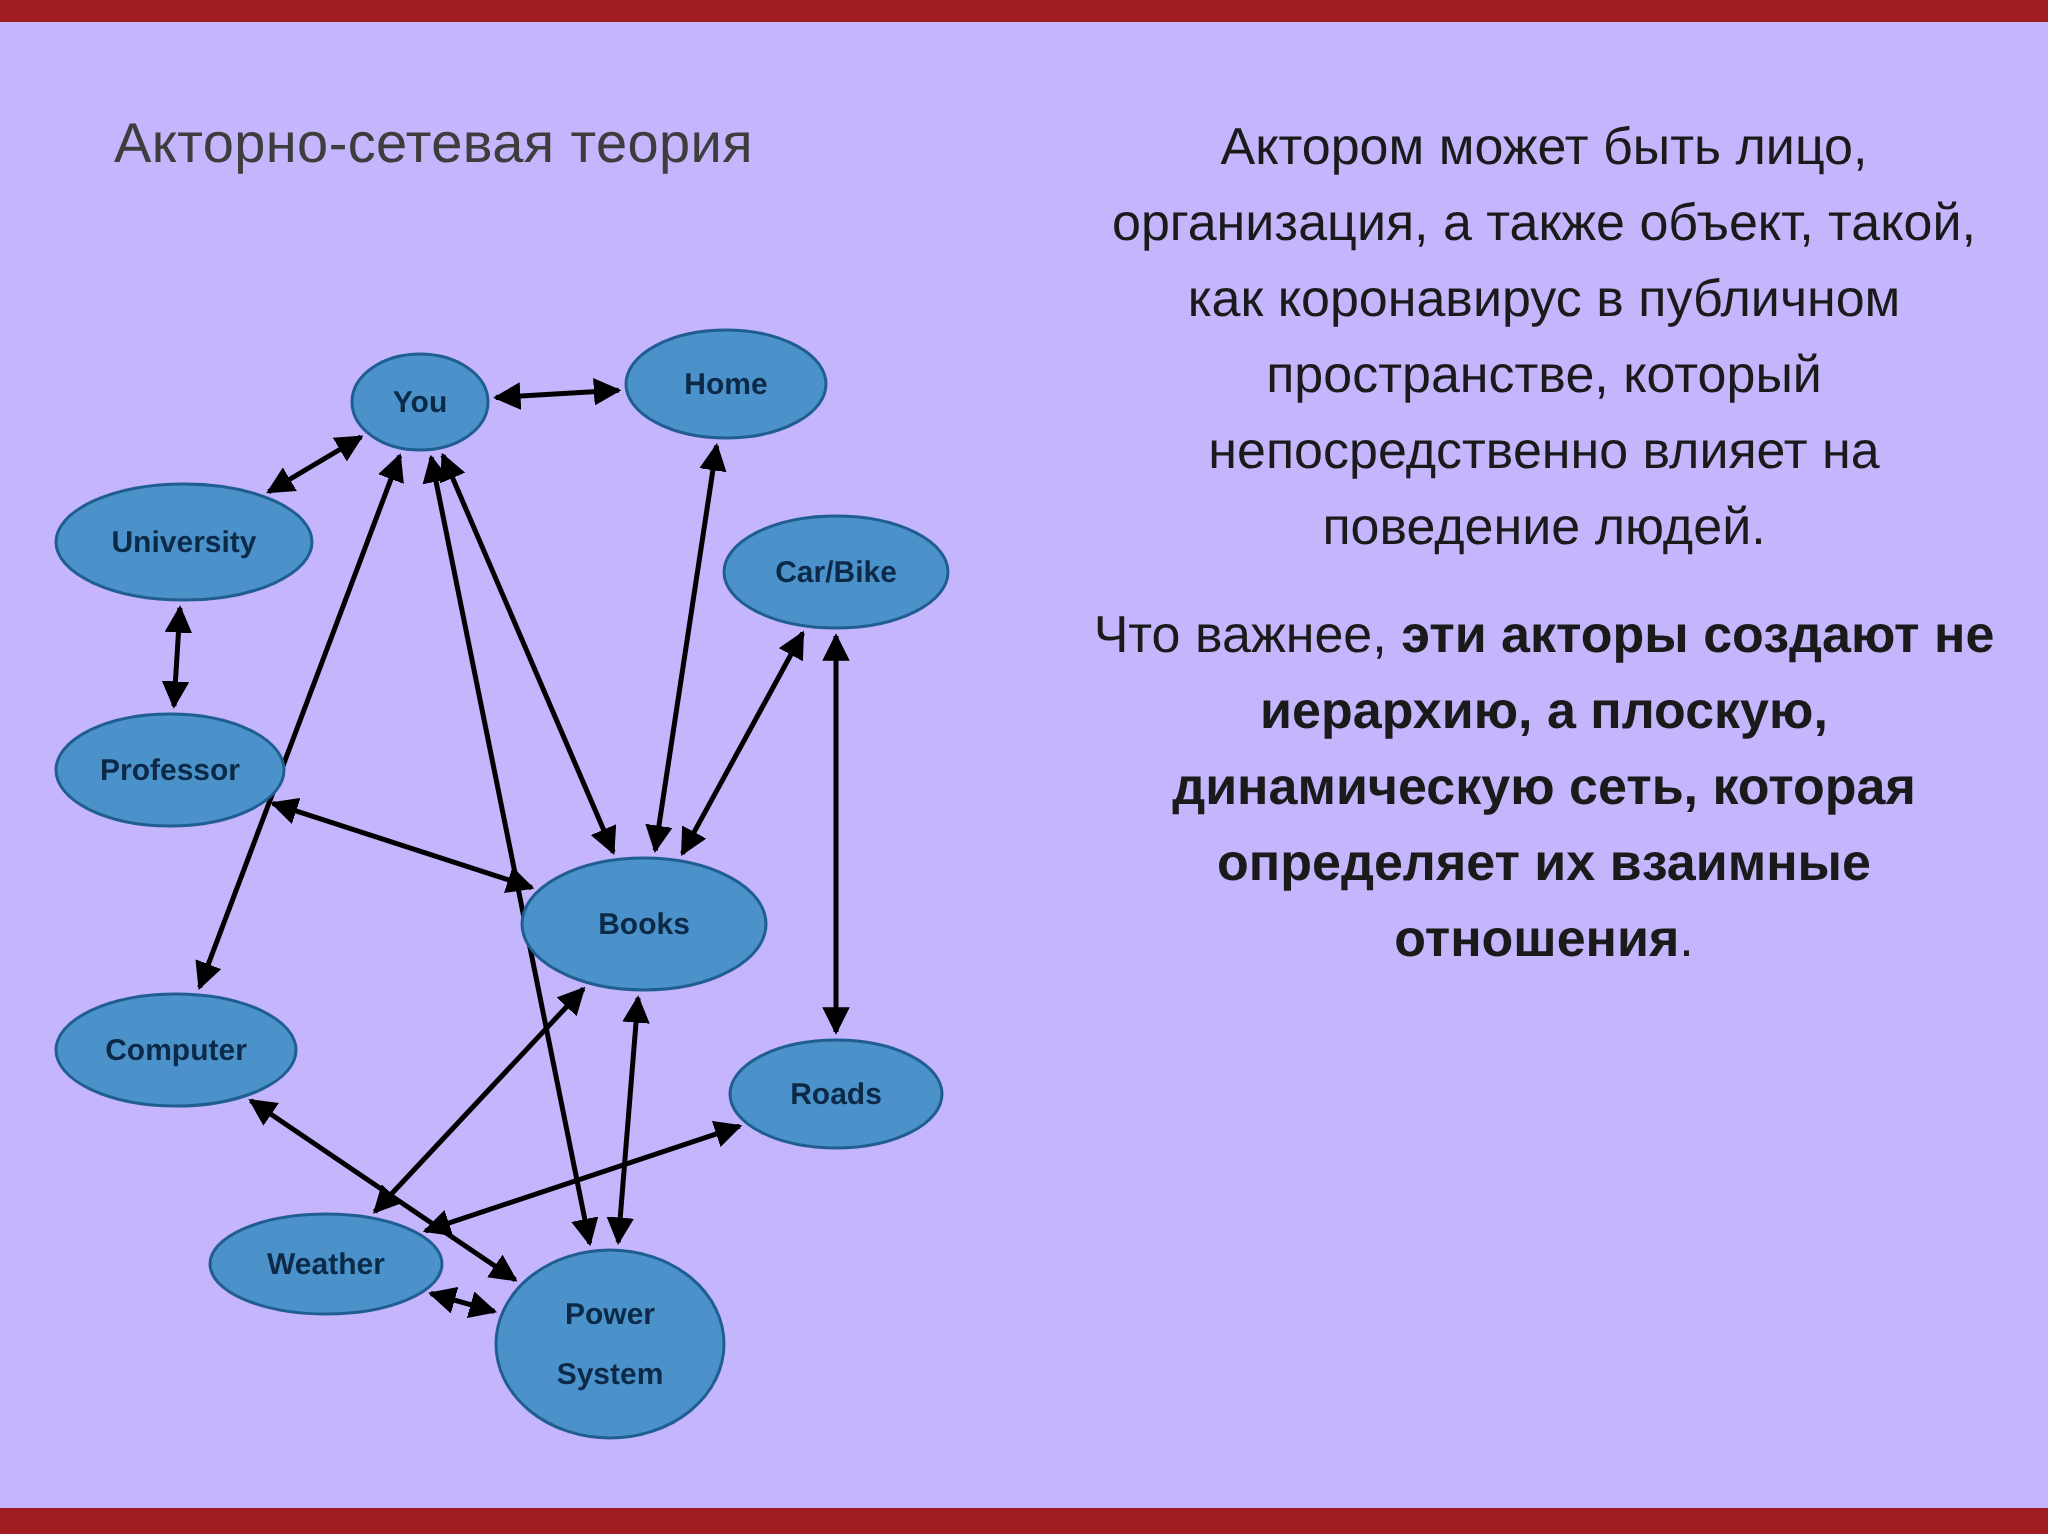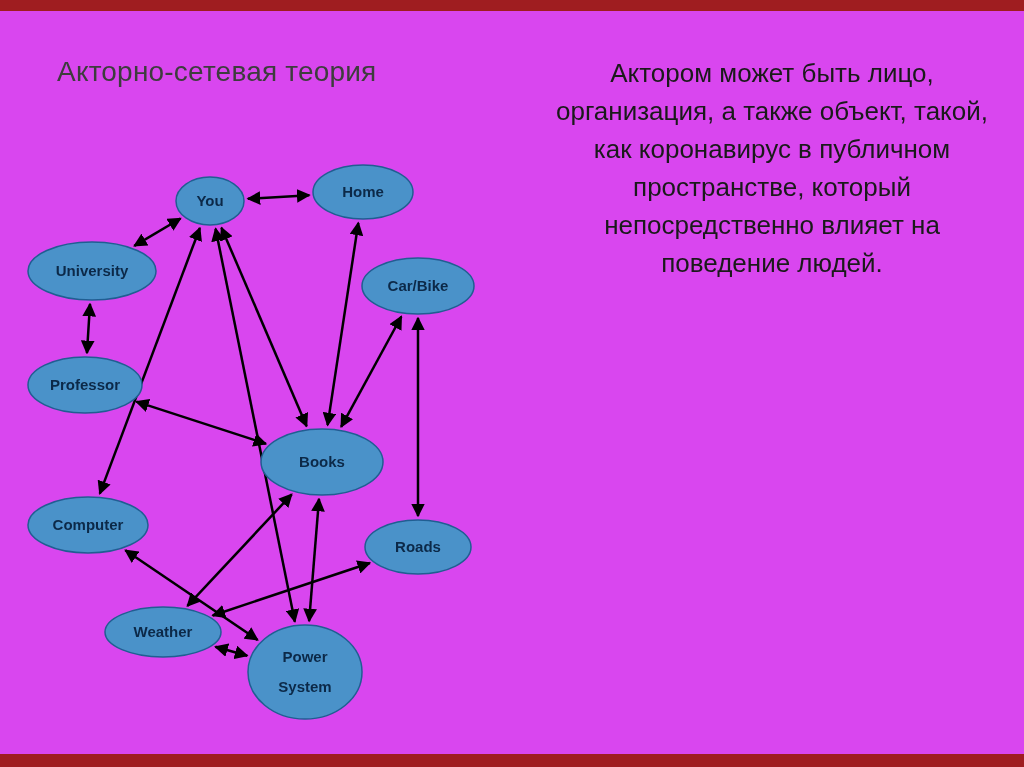--- a/index.html
+++ b/index.html
@@ -1,20 +1,20 @@
 <!DOCTYPE html>
 <html><head>
 <meta charset="utf-8">
 <style>
   html, body { margin: 0; padding: 0; background: #ffffff; }
   .slide {
     position: relative;
     width: 1024px;
     height: 767px;
-    background: #d946ef;
+    background: #c4b5fd;
     overflow: hidden;
     font-family: "Liberation Sans", sans-serif;
     text-decoration: underline;
   }
   .accent-bar {
     position: absolute;
     left: 0;
     width: 100%;
     height: 11px;
   }
@@ -117,17 +117,18 @@
         <text text-anchor="middle" font-size="15" font-weight="bold" font-family="&quot;Liberation Sans&quot;, sans-serif" fill="#0c2948"><tspan x="163" y="637">Weather</tspan></text>
       </g>
       <g>
         <ellipse cx="305" cy="672" rx="57" ry="47" fill="#4a92c9" stroke="#205e92" stroke-width="1.5"></ellipse>
         <text text-anchor="middle" font-size="15" font-weight="bold" font-family="&quot;Liberation Sans&quot;, sans-serif" fill="#0c2948"><tspan x="305" y="662">Power</tspan><tspan x="305" y="692">System</tspan></text>
       </g>
     </svg>
 
   <div class="body-col" style="color: rgb(26, 26, 26); text-align: center;">
     <p class="body-p">Актором может быть лицо, организация, а также объект, такой, как коронавирус в публичном пространстве, который непосредственно влияет на поведение людей.</p>
+    <p class="body-p"><span class="seg-normal">Что важнее, </span><span class="seg-bold">эти акторы создают не иерархию, а плоскую, динамическую сеть, которая определяет их взаимные отношения</span><span class="seg-normal">.</span></p>
   </div>
 
   <div class="accent-bar accent-bottom" style="background: rgb(159, 29, 32);"></div>
 
 </div>
 
 </body></html>

